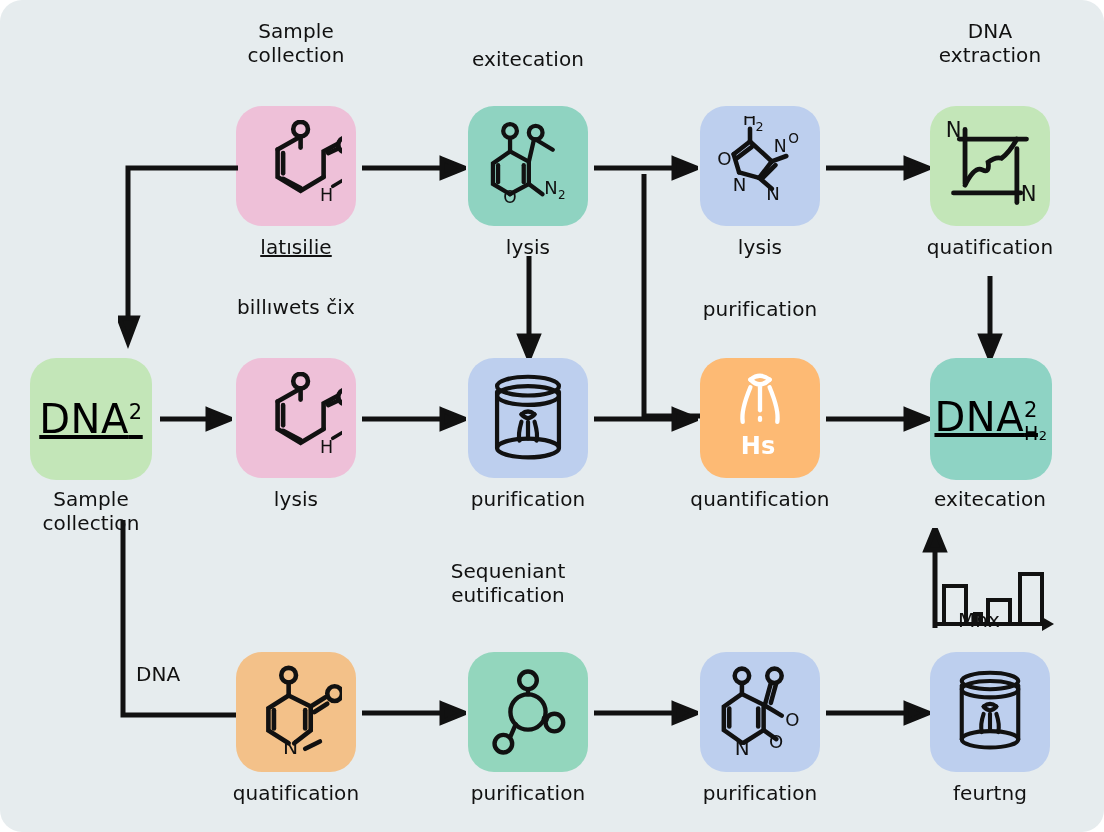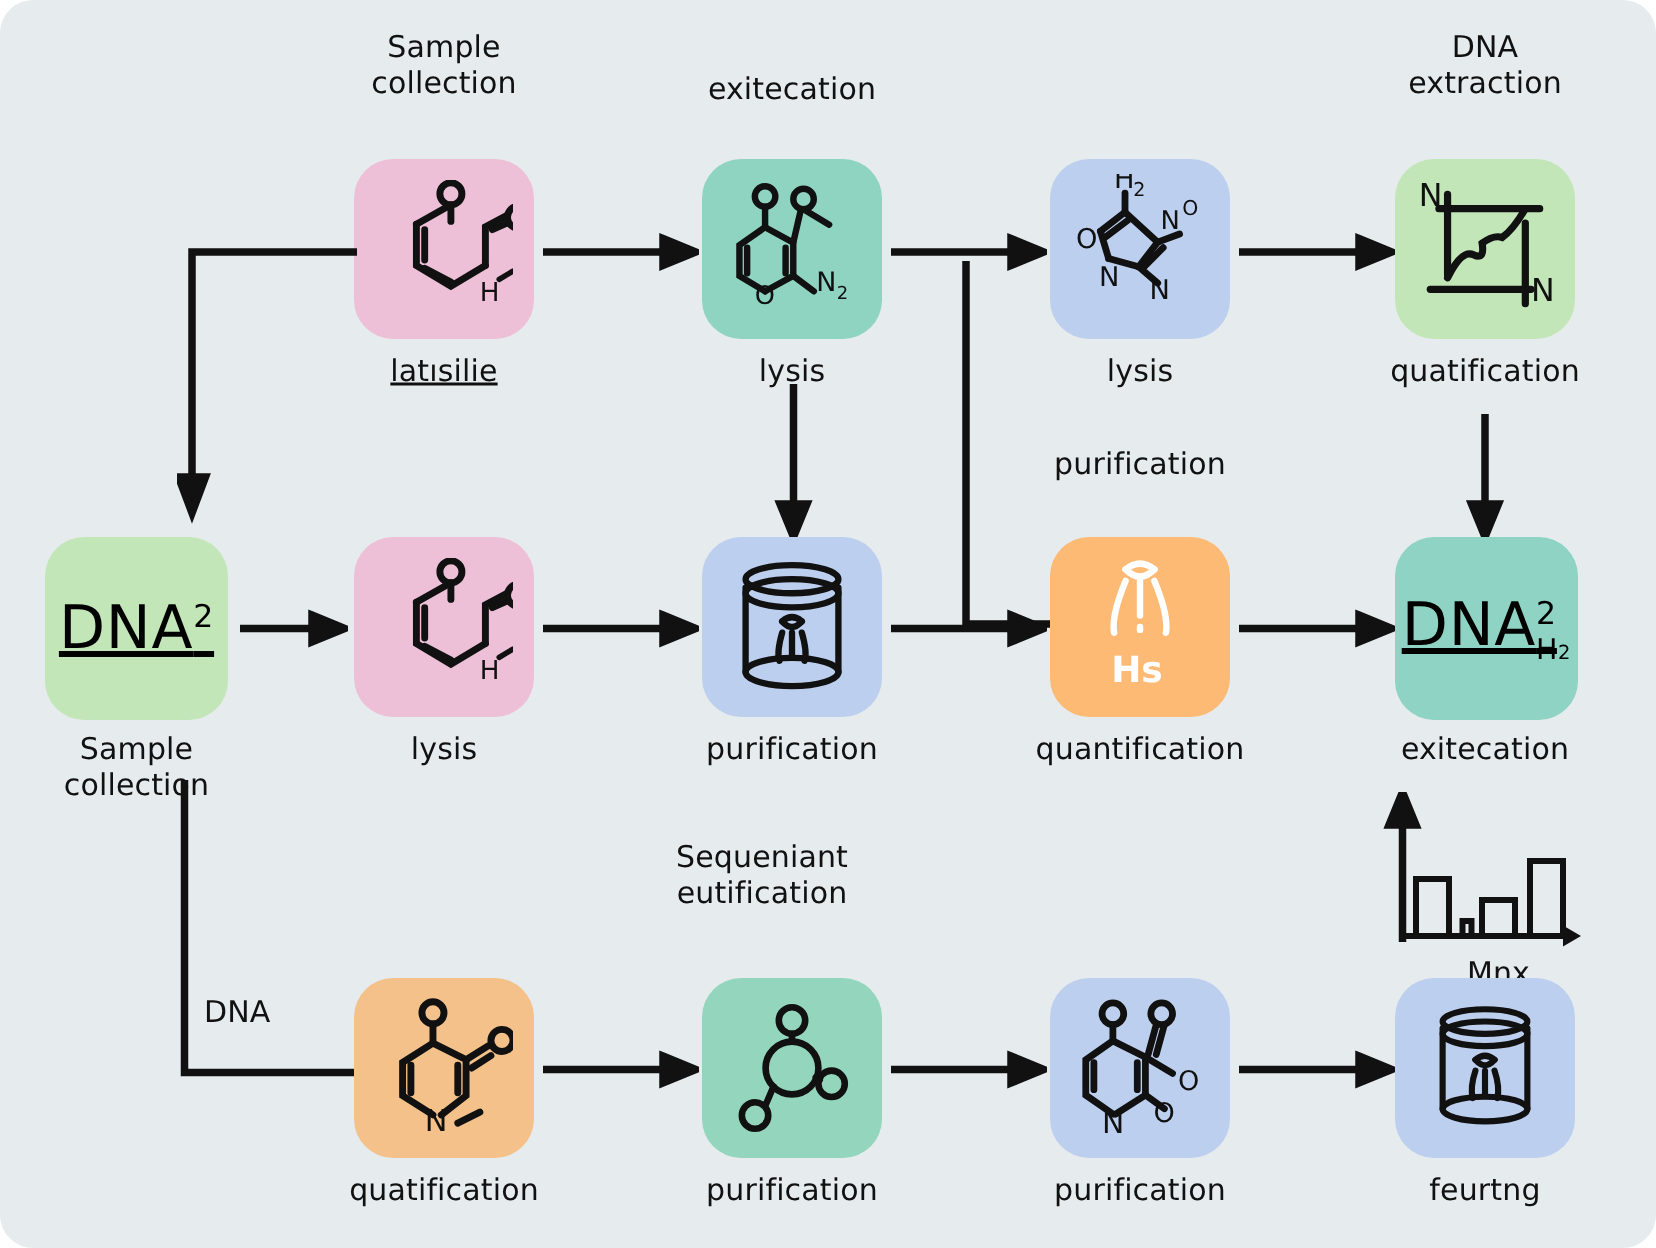--- a/index.html
+++ b/index.html
@@ -164,20 +164,21 @@
       <polygon points="4,60 13,82 22,60"></polygon>
     </g>
   </svg>
 
   <svg class="arrow" style="left:630px;top:174px;" width="90" height="250">
     <g stroke="#111" stroke-width="5" fill="none">
       <path d="M14 0 L14 242 L78 242"></path>
     </g>
   </svg>
 
+  <div class="lbl" style="left:196px;top:296px;width:200px;">billıwets čix</div>
 
   <div class="lbl" style="left:660px;top:298px;width:200px;">purification</div>
 
   <div class="node" style="left:30px;top:358px;width:122px;height:122px;background:#c3e6b8;">
     <span class="dnatxt">
       <span>DNA</span><sup>2</sup>
     </span>
   </div>
   <div class="lbl" style="left:-9px;top:488px;width:200px;">Sample
 collection</div>
@@ -287,21 +288,21 @@
   <svg class="chart" style="left:930px;top:560px;" width="124" height="72">
     <g stroke="#111" stroke-width="4" fill="none">
       <line x1="4" y1="64" x2="118" y2="64"></line>
       <polygon points="112,57 124,64 112,71" fill="#111" stroke="none"></polygon>
       <rect x="14" y="26" width="22" height="38"></rect>
       <rect x="45" y="54" width="6" height="10"></rect>
       <rect x="58" y="40" width="22" height="24"></rect>
       <rect x="90" y="14" width="22" height="50"></rect>
     </g>
   </svg>
-  <div class="chartlabel" style="left:958px;top:636px;margin-left:20px;">Mnx</div>
+  <div class="chartlabel" style="left:958px;top:608px;">Mnx</div>
 
   <div class="lbl" style="left:408px;top:560px;width:200px;">Sequeniant
 eutification</div>
 
   <div class="node" style="left:236px;top:652px;width:120px;height:120px;background:#f3c189;">
     <svg width="92" height="96" viewBox="0 0 100 104">
       <g fill="none" stroke="#111" stroke-width="5" stroke-linecap="round">
         <circle cx="42" cy="12" r="8"></circle>
         <path d="M42 20 L42 34"></path>
         <path d="M42 34 L20 48 L20 72 L42 86"></path>

